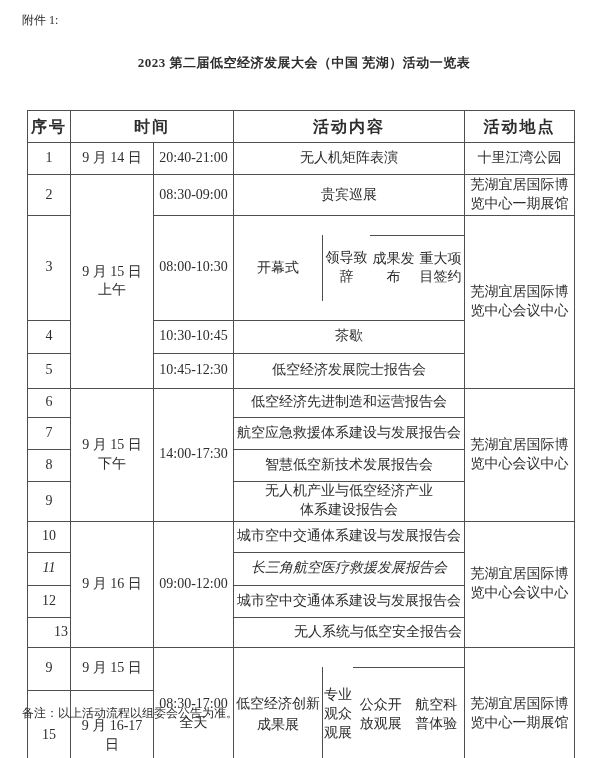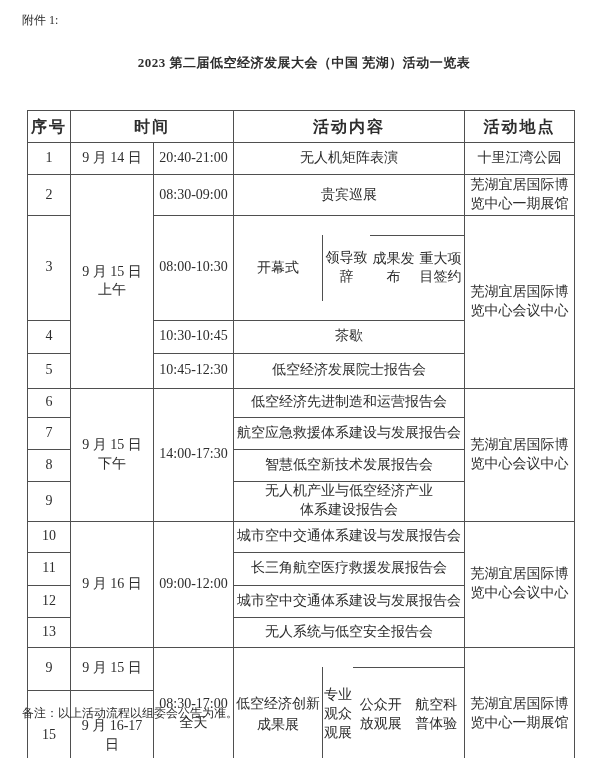--- a/index.html
+++ b/index.html
@@ -38,22 +38,22 @@
   col.c-date{width:83px;}
   col.c-time{width:80px;}
   col.c-content{width:231px;}
   col.c-loc{width:110px;}
   tr.rh-head>th{height:31px;}
   tr.rh1>td{height:31px;}  tr.rh2>td{height:40px;}
   tr.rh3>td{height:66px;}  tr.rh4>td{height:32px;}
   tr.rh5>td{height:34px;}  tr.rh6>td{height:28px;}
   tr.rh7>td{height:31px;}  tr.rh8>td{height:31px;}
   tr.rh9>td{height:39px;}  tr.rh10>td{height:30px;margin-top:8px;}
-  tr.rh11>td{height:32px;} tr.rh12>td{height:31px;}
-  tr.rh13>td{height:29px;} tr.rh14>td{height:30px;}
+  tr.rh11>td{height:32px;font-style:italic;} tr.rh12>td{height:31px;}
+  tr.rh13>td{height:29px;text-align:right;} tr.rh14>td{height:30px;}
   tr.rh15>td{height:65px;}
   td.p0{padding:0;}
   .split{display:flex;width:100%;}
   .split.h66{height:66px;}
   .split.h95{height:95px;}
   .split-main{
     width:88px;flex:0 0 88px;border-right:1.5px solid var(--border);
     display:flex;align-items:center;justify-content:center;
     white-space:pre-line;line-height:1.5;
   }

